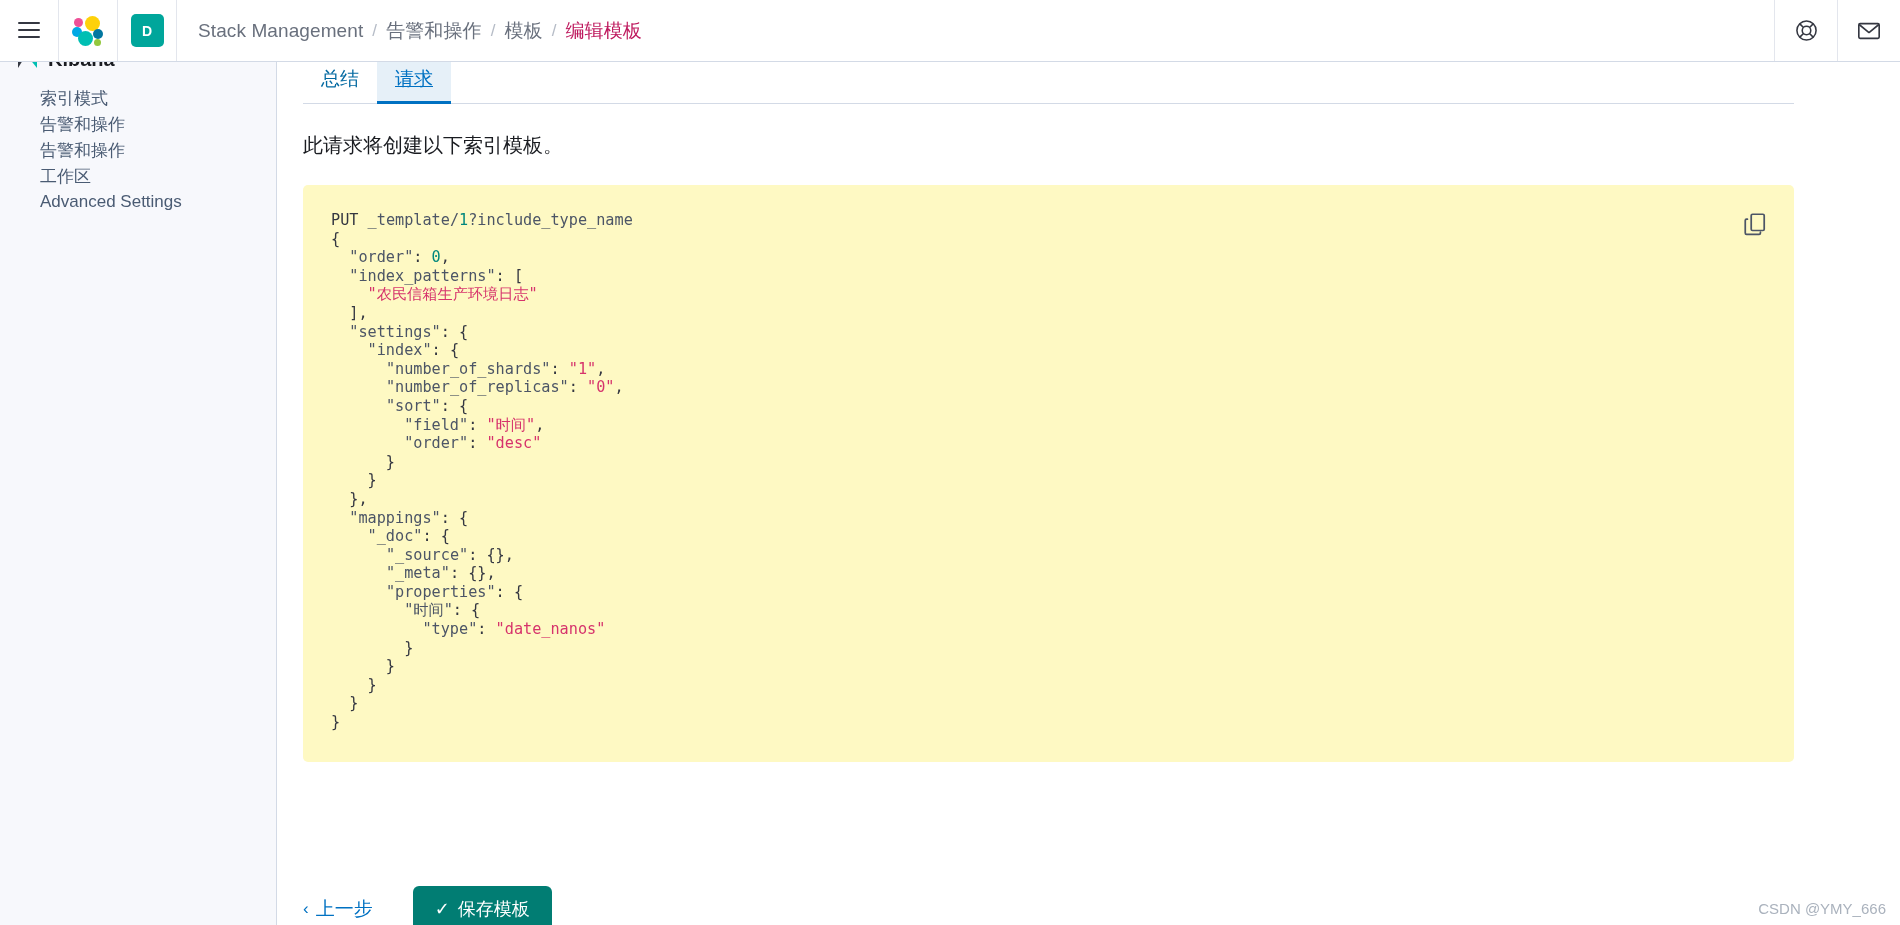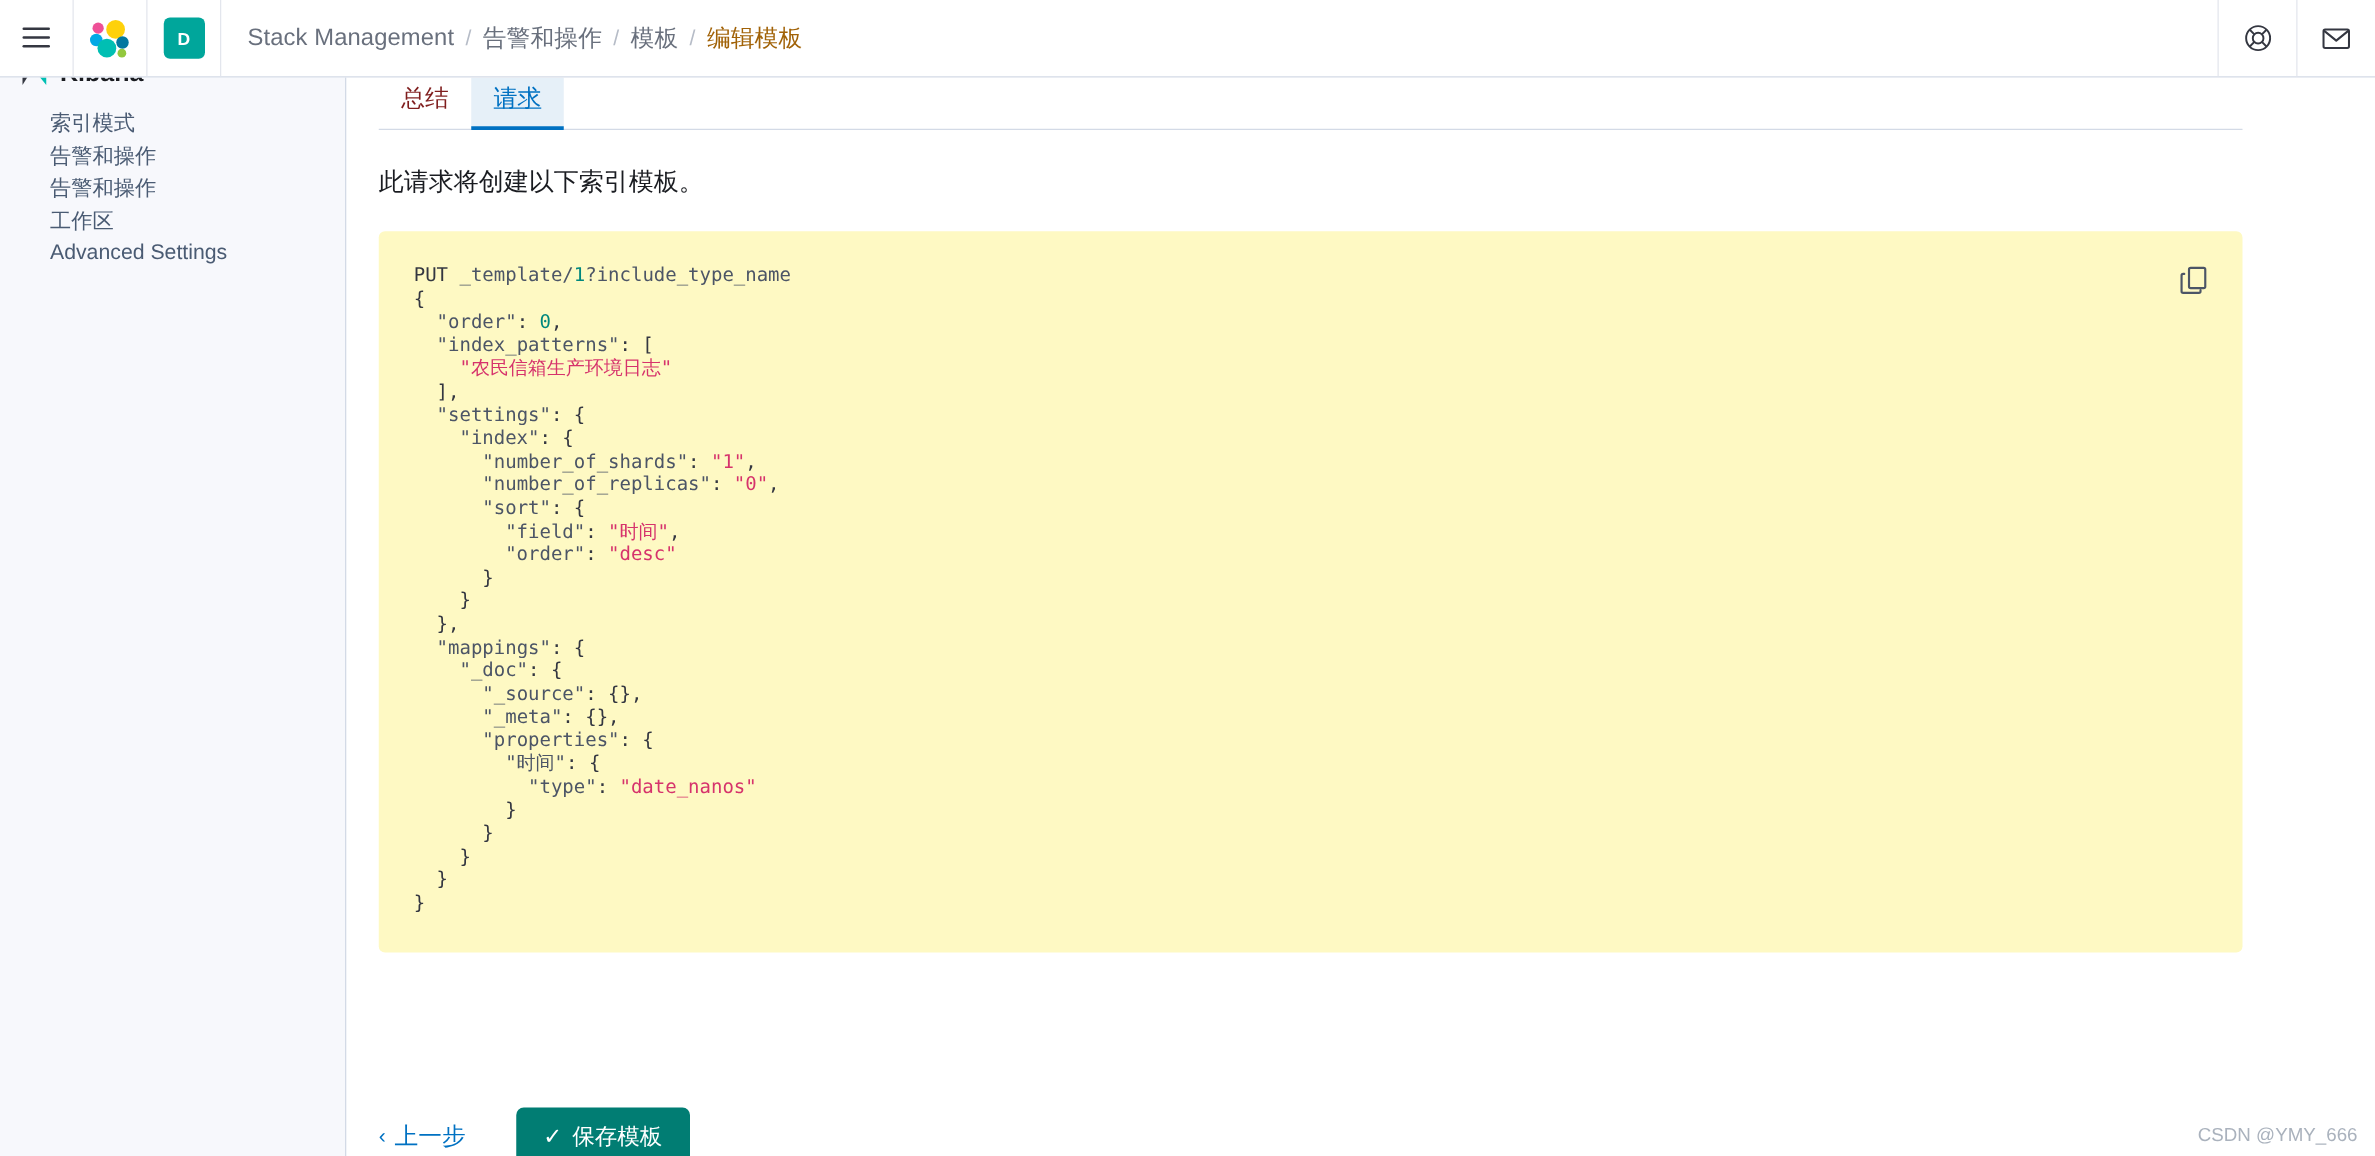--- a/index.html
+++ b/index.html
@@ -57,21 +57,21 @@
     display: flex; align-items: center; justify-content: center;
   }
 
   .breadcrumb {
     display: flex; align-items: center;
     padding-left: 21px;
     font-size: 19px;
     letter-spacing: .1px;
   }
   .crumb { color: #69707d; }
-  .crumb.current { color: #a16207; text-align: center; }
+  .crumb.current { color: #be185d; text-align: center; }
   .crumb-sep { color: #b6bcc7; margin: 0 9px; font-size: 17px; }
 
   .hdr-right {
     margin-left: auto;
     display: flex; align-items: center; height: 61px;
   }
   .icon-btn {
     width: 62px; height: 61px;
     display: flex; align-items: center; justify-content: center;
     cursor: pointer;
@@ -137,21 +137,21 @@
   .tabs {
     display: flex;
     height: 48px;
     align-items: stretch;
     border-bottom: 1px solid #d3dae6;
   }
   .tab {
     display: flex; align-items: center; justify-content: center;
     padding: 0 18px;
     font-size: 19px;
-    color: #7f1d1d;
+    color: #0369a1;
     cursor: pointer;
     border-bottom: 3px solid transparent;
     position: relative;
     top: 1px;
   }
   .tab.active {
     color: #0071c2;
     text-decoration: underline;
     background: #e6f0f8;
     border-bottom: 3px solid #0071c2;

